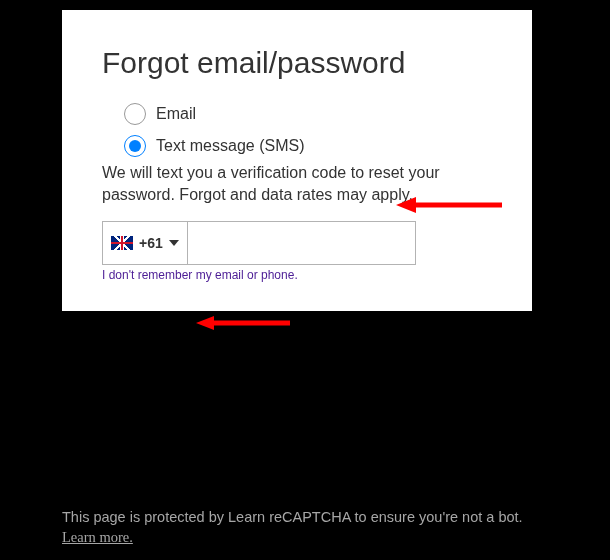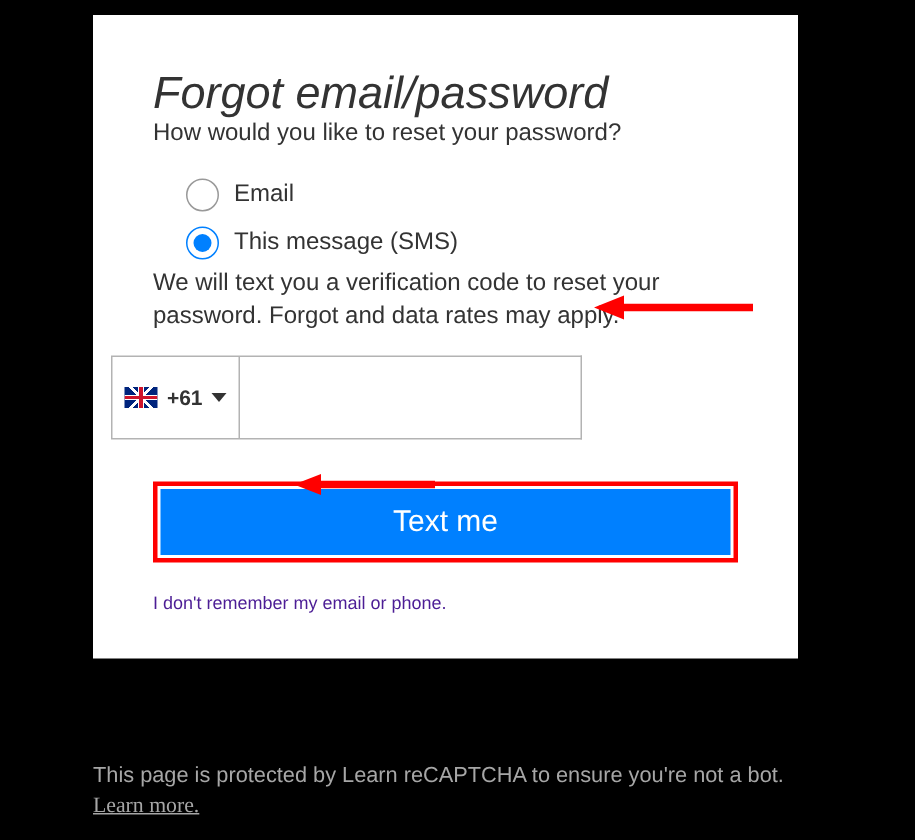--- a/index.html
+++ b/index.html
@@ -16,21 +16,21 @@
     left: 62px;
     top: 10px;
     width: 470px;
     background: #fff;
     padding: 36px 40px 28px 40px;
   }
   .title {
     font-size: 30px;
     color: #333;
     font-weight: 400;
-    font-style: italic;
+    margin-bottom: 18px;
   }
   .prompt {
     font-size: 16px;
     color: #333;
     margin-bottom: 16px;
   }
   .radios {
     margin-left: 22px;
   }
   .radio-row {
@@ -67,24 +67,22 @@
     cursor: pointer;
   }
   .helper {
     font-size: 16px;
     color: #333;
     line-height: 1.35;
     margin-bottom: 16px;
   }
   .phone-row {
     display: flex;
-    height: 56px;
-    margin-bottom: 28px;
+    height: 44px;
     width: 286px;
-    justify-content: flex-end;
   }
   .cc {
     display: flex;
     align-items: center;
     border: 1px solid #b3b3b3;
     padding: 0 8px;
     gap: 6px;
     cursor: pointer;
     background: #fff;
   }
@@ -172,47 +170,43 @@
   .arrow {
     position: absolute;
     pointer-events: none;
   }
 </style>
 </head>
 <body>
 
 <div class="card">
   <h1 class="title">Forgot email/password</h1>
-  <p class="prompt">How would you like to reset your password?</p>
 
   <div class="radios">
     <div class="radio-row">
       <span class="radio"></span>
       <span class="radio-label">Email</span>
     </div>
     <div class="radio-row">
       <span class="radio selected"></span>
-      <span class="radio-label">This message (SMS)</span>
+      <span class="radio-label">Text message (SMS)</span>
     </div>
   </div>
 
   <p class="helper">We will text you a verification code to reset your password. Forgot and data rates may apply.</p>
 
   <div class="phone-row">
     <div class="cc">
       <span class="flag"></span>
       <span class="cc-code">+61</span>
       <span class="caret"></span>
     </div>
     <input class="phone-input" type="text" value="" style="">
   </div>
 
-  <div class="btn-wrap">
-    <button class="btn">Text me</button>
-  </div>
 
   <a class="link">I don't remember my email or phone.</a>
 </div>
 
 <svg class="arrow" style="left:394px; top:193px;" width="110" height="24">
   <line x1="20" y1="12" x2="108" y2="12" stroke="#ff0000" stroke-width="5"></line>
   <polygon points="2,12 22,4 22,20" fill="#ff0000"></polygon>
 </svg>
 
 <svg class="arrow" style="left:194px; top:311px;" width="100" height="24">

